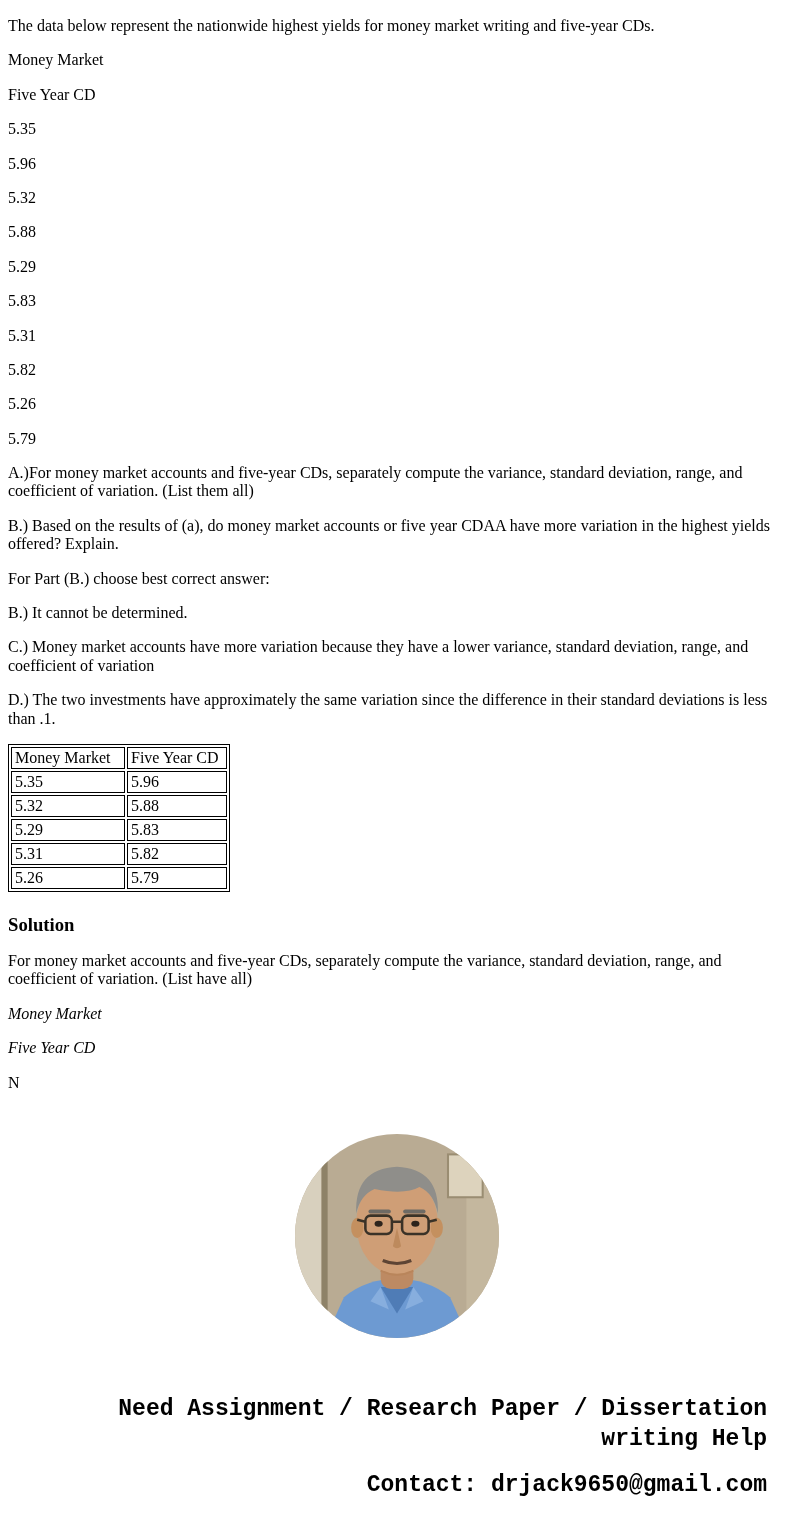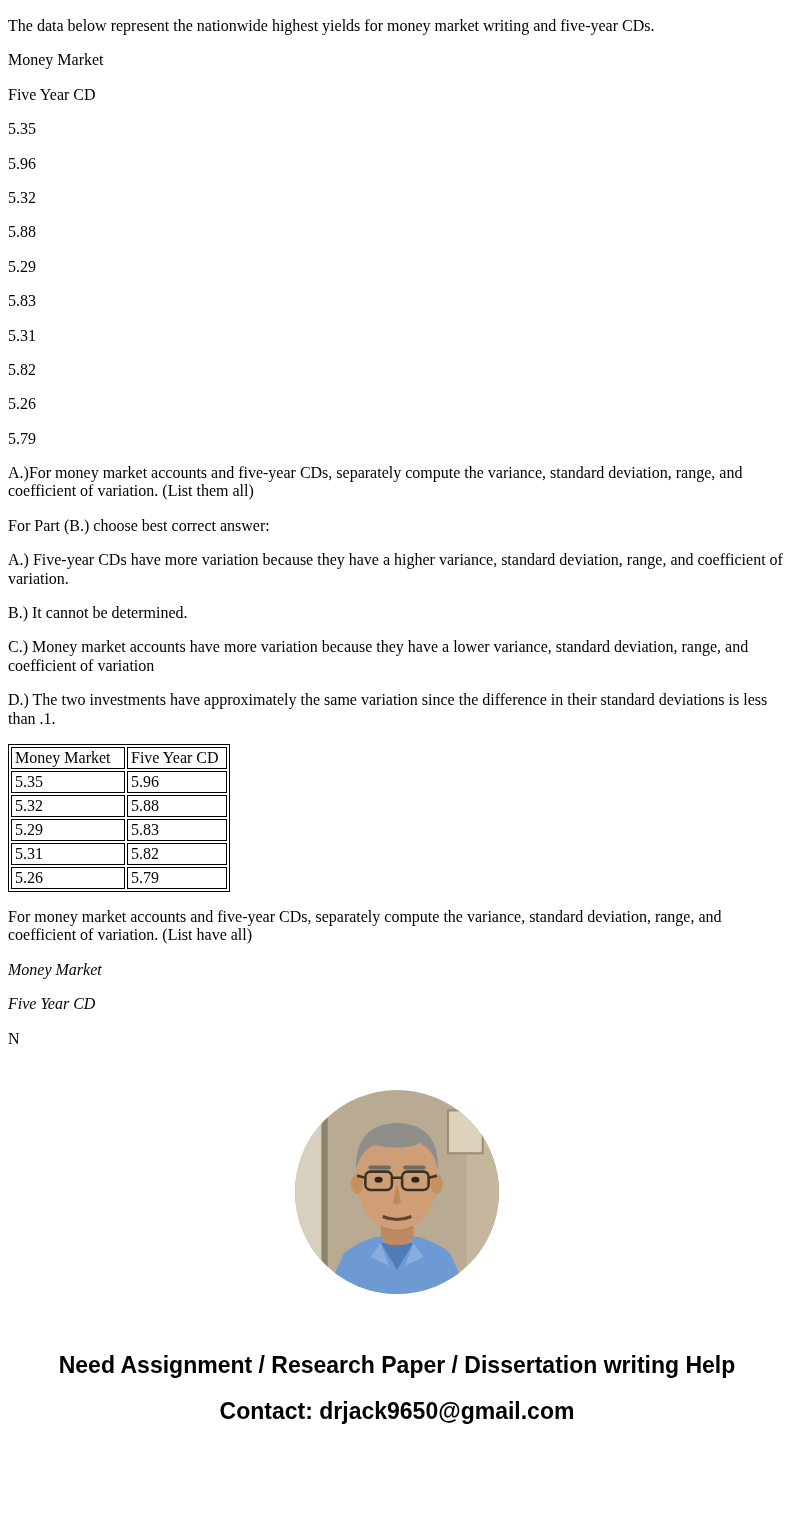--- a/index.html
+++ b/index.html
@@ -64,22 +64,22 @@
     display: block;
   }
   .avatar svg {
     display: block;
     width: 204px;
     height: 204px;
   }
   .footer-help {
     margin: 56px auto 28px auto;
     max-width: 740px;
-    text-align: center;
-    font-family: Liberation Sans, sans-serif;
+    text-align: right;
+    font-family: Liberation Mono, monospace;
     font-weight: bold;
     font-size: 23px;
     line-height: 30px;
     color: #000000;
   }
   .footer-help .contact-line {
     margin-top: 16px;
   }
 </style>
 </head>
@@ -97,24 +97,24 @@
   <p>5.32</p>
   <p>5.88</p>
   <p>5.29</p>
   <p>5.83</p>
   <p>5.31</p>
   <p>5.82</p>
   <p>5.26</p>
   <p>5.79</p>
 
   <p class="two-line">A.)For money market accounts and five-year CDs, separately compute the variance, standard deviation, range, and coefficient of variation. (List them all)</p>
+  <p class="two-line">B.) Based on the results of (a), do money market accounts or five year CDAA have more variation in the highest yields offered? Explain.</p>
 
   <p>For Part (B.) choose best correct answer:</p>
 
-  <p class="two-line">A.) Five-year CDs have more variation because they have a higher variance, standard deviation, range, and coefficient of variation.</p>
   <p>B.) It cannot be determined.</p>
   <p class="two-line">C.) Money market accounts have more variation because they have a lower variance, standard deviation, range, and coefficient of variation</p>
   <p class="two-line">D.) The two investments have approximately the same variation since the difference in their standard deviations is less than .1.</p>
 
   <table class="yields">
     <thead>
       <tr>
         <th>Money Market</th>
         <th>Five Year CD</th>
       </tr>
@@ -136,20 +136,21 @@
         <td>5.31</td>
         <td>5.82</td>
       </tr>
       <tr>
         <td>5.26</td>
         <td>5.79</td>
       </tr>
     </tbody>
   </table>
 
+  <h3 class="solution">Solution</h3>
 
   <p class="two-line">For money market accounts and five-year CDs, separately compute the variance, standard deviation, range, and coefficient of variation. (List have all)</p>
 
   <p class="italic">Money Market</p>
   <p class="italic">Five Year CD</p>
 
   <p>N</p>
 
   <div class="avatar">
     <svg viewBox="0 0 200 200" xmlns="http://www.w3.org/2000/svg">

